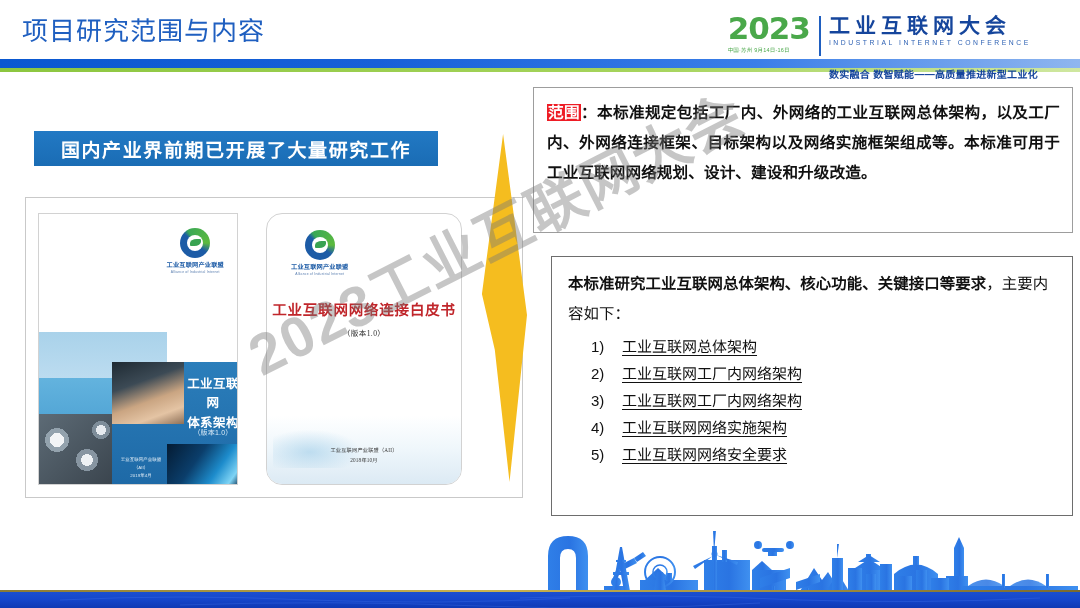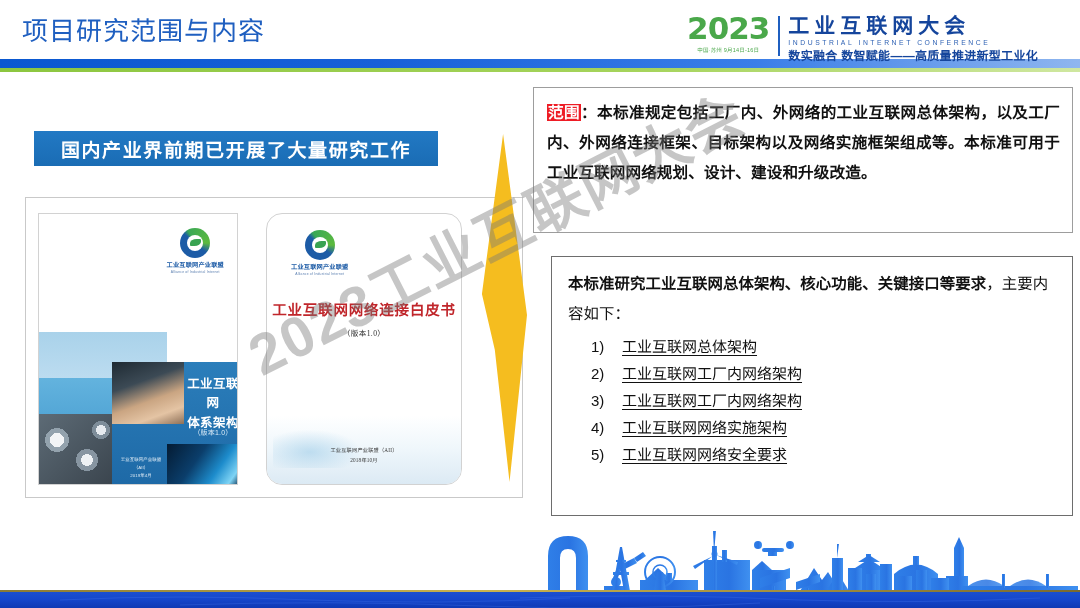--- a/index.html
+++ b/index.html
@@ -22,38 +22,38 @@
     position:absolute; left:0; top:59px; width:1080px; height:9px;
     background:linear-gradient(to right,#0a58d0 0%,#1760d8 35%,#3a7ee8 70%,#8fb6ef 100%);
   }
   #header-underline{
     position:absolute; left:0; top:68px; width:1080px; height:4px;
     background:linear-gradient(to right,#8cc63f 0%,#a6d45c 60%,#cfe7a0 100%);
   }
 
   
   #conf-logo{ position:absolute; right:6px; top:14px; display:flex; align-items:flex-start; }
-  #logo-left{ text-align:center; padding-right:9px; }
+  #logo-left{ padding-right:9px; }
   #logo-year{
     font-size:31px; font-weight:700; color:#4aa84a; line-height:.95;
     letter-spacing:-1px; font-family:"DejaVu Sans",sans-serif;
   }
   #logo-date{ font-size:5.5px; color:#4aa84a; letter-spacing:.2px; margin-top:3px; white-space:nowrap; }
   #logo-div{ width:2px; background:#1f5fc0; margin:2px 8px 0 0; height:40px; }
   #logo-right{ padding-top:1px; }
   #logo-cn{
     font-size:21px; font-weight:700; color:#15459c; letter-spacing:5px;
     line-height:1.05; white-space:nowrap;
   }
   #logo-en{
     font-size:6.8px; color:#2f62b4; letter-spacing:2.55px; margin-top:2px; white-space:nowrap;
   }
   #logo-slogan{
-    font-size:12px; color:#15459c; font-weight:700; letter-spacing:.3px;
-    margin-top:0; white-space:nowrap;
+    font-size:10px; color:#15459c; font-weight:700; letter-spacing:.3px;
+    margin-top:20px; white-space:nowrap;
   }
 
   
   #blue-banner{
     position:absolute; left:34px; top:131px; width:404px; height:35px;
     background:linear-gradient(to bottom,#2279c4,#1a6cb4);
     display:flex; align-items:center; justify-content:center;
   }
   #blue-banner-text{
     color:#fff; font-size:19px; font-weight:700; letter-spacing:1.6px; white-space:nowrap;text-align:center;

